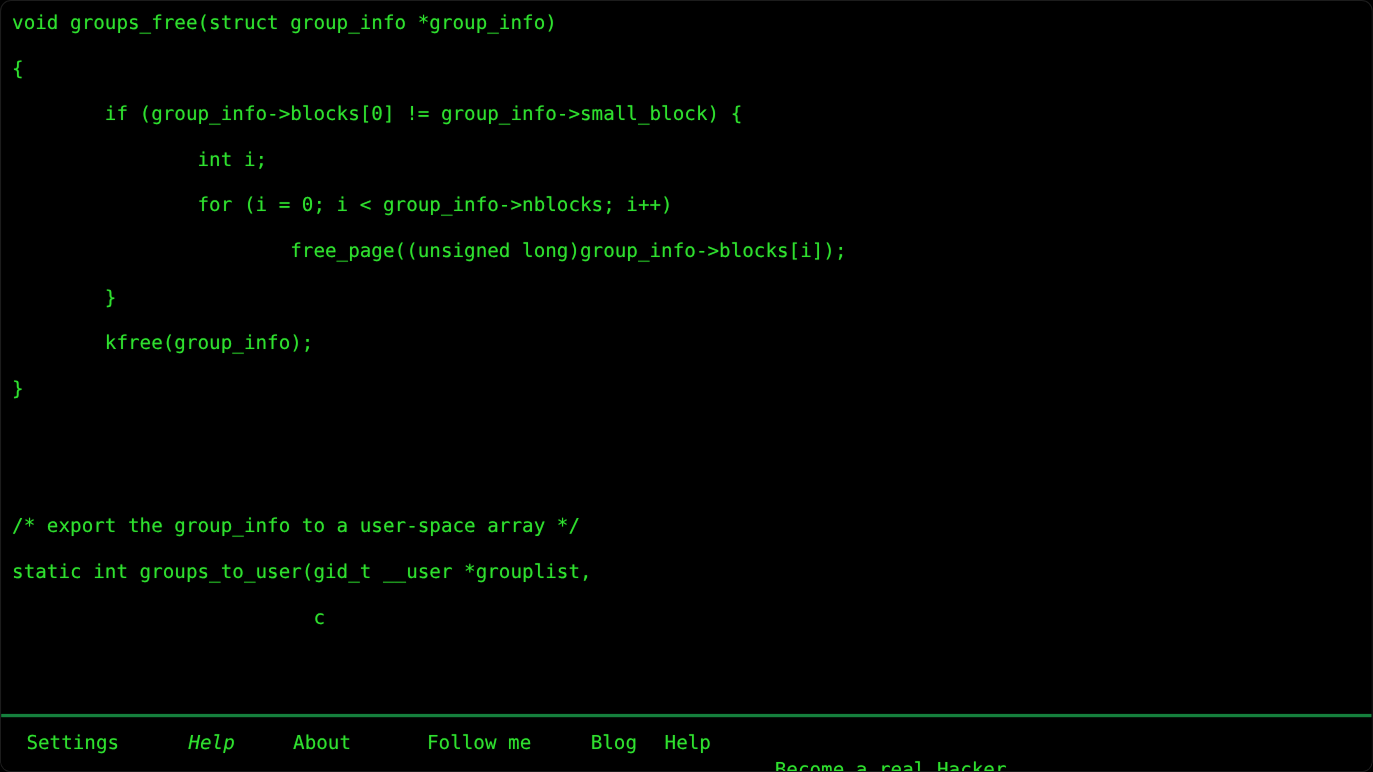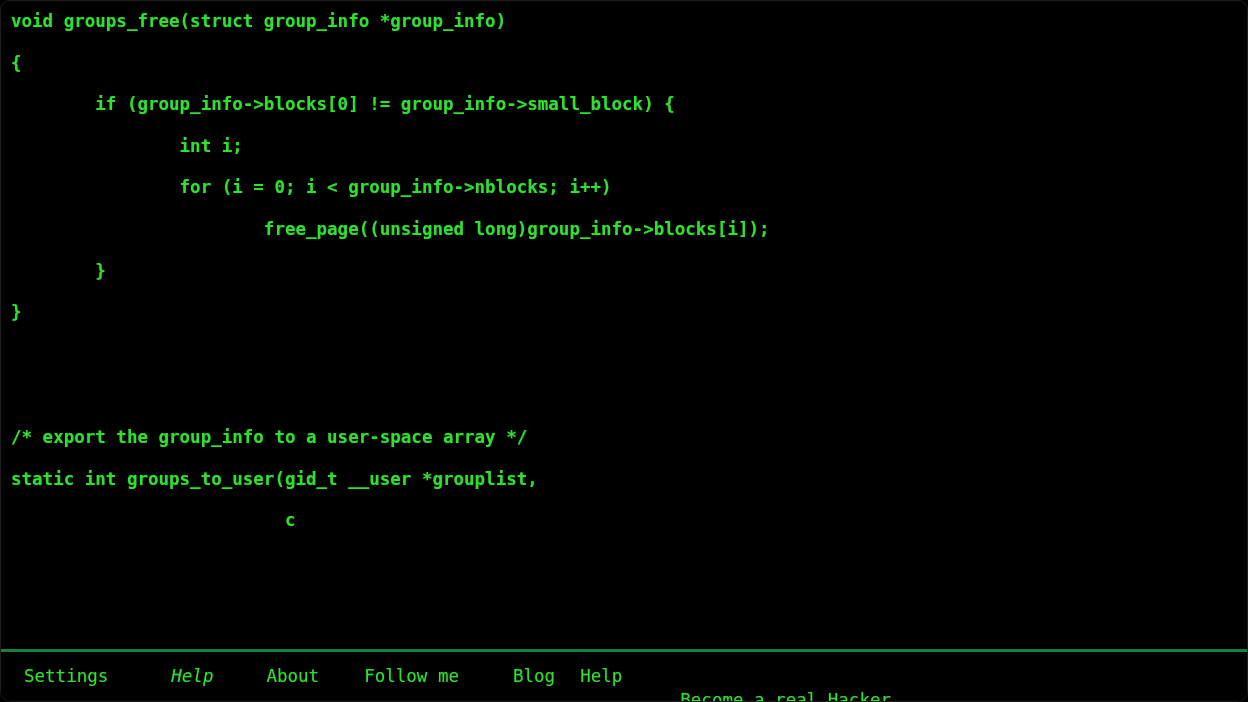--- a/index.html
+++ b/index.html
@@ -43,21 +43,20 @@
     height: 41.6px;
     line-height: 41.6px;
     font-size: 17.5px;
     letter-spacing: 0px;
     color: #2fe02f;
     white-space: pre;
     padding-left: 10px;
     box-sizing: border-box;
     font-family: "DejaVu Sans Mono", "Liberation Mono", monospace;
     text-shadow: 0 0 1px rgba(47,224,47,0.45);
-    font-weight: bold;
   }
 
   .code-line.empty {
     color: transparent;
   }
 
   
   .code-line.partial {
     color: #2fe02f;
   }
@@ -83,39 +82,40 @@
     font-family: "DejaVu Sans Mono", "Liberation Mono", monospace;
     white-space: nowrap;
     text-decoration: none;
     cursor: pointer;
     line-height: 49px;
     text-shadow: 0 0 1px rgba(47,224,47,0.4);
   }
 
   .nav-gap-1 { margin-right: 63px; }
   .nav-gap-2 { margin-right: 53px; font-style: italic; }
-  .nav-gap-3 { margin-right: 45px; }
+  .nav-gap-3 { margin-right: 69px; }
   .nav-gap-4 { margin-right: 54px; }
   .nav-gap-5 { margin-right: 25px; }
   .nav-gap-6 { margin-right: 58px; }
   .nav-gap-7 { margin-right: 0px; margin-top: 48px; }
 </style>
 </head>
 <body>
 
 <div id="app">
 
   <div id="code-area">
     <div class="code-line">void groups_free(struct group_info *group_info)</div>
     <div class="code-line">{</div>
     <div class="code-line">        if (group_info-&gt;blocks[0] != group_info-&gt;small_block) {</div>
     <div class="code-line">                int i;</div>
     <div class="code-line">                for (i = 0; i &lt; group_info-&gt;nblocks; i++)</div>
     <div class="code-line">                        free_page((unsigned long)group_info-&gt;blocks[i]);</div>
     <div class="code-line">        }</div>
+    <div class="code-line">        kfree(group_info);</div>
     <div class="code-line">}</div>
     <div class="code-line empty"></div>
     <div class="code-line empty"></div>
     <div class="code-line">/* export the group_info to a user-space array */</div>
     <div class="code-line">static int groups_to_user(gid_t __user *grouplist,</div>
     <div class="code-line partial">                          c</div>
   </div>
 
   <div id="footer-nav">
     <a class="nav-item nav-gap-1" href="#">Settings</a>

